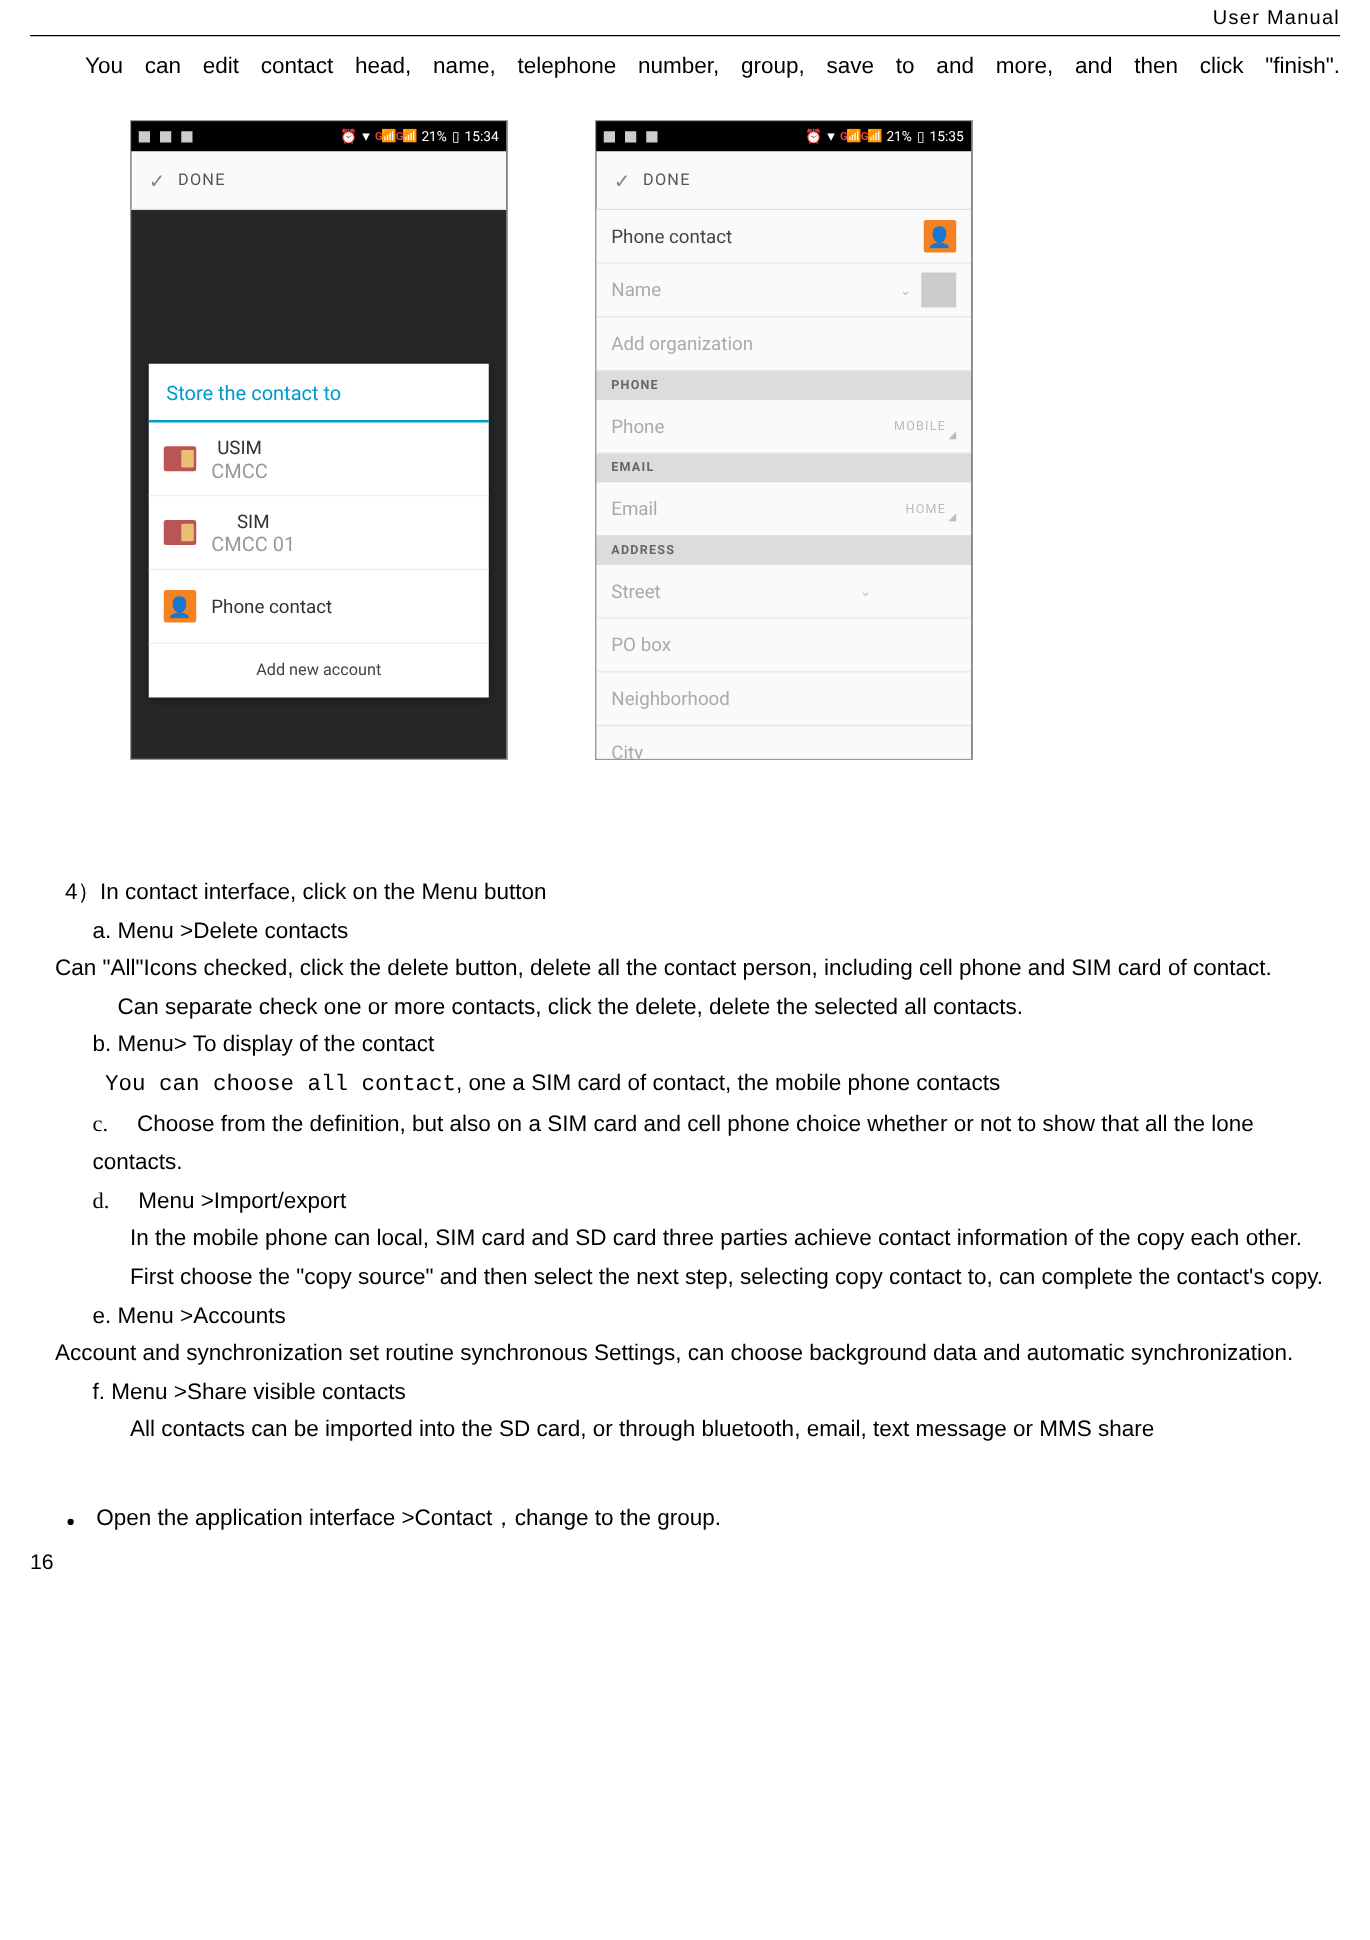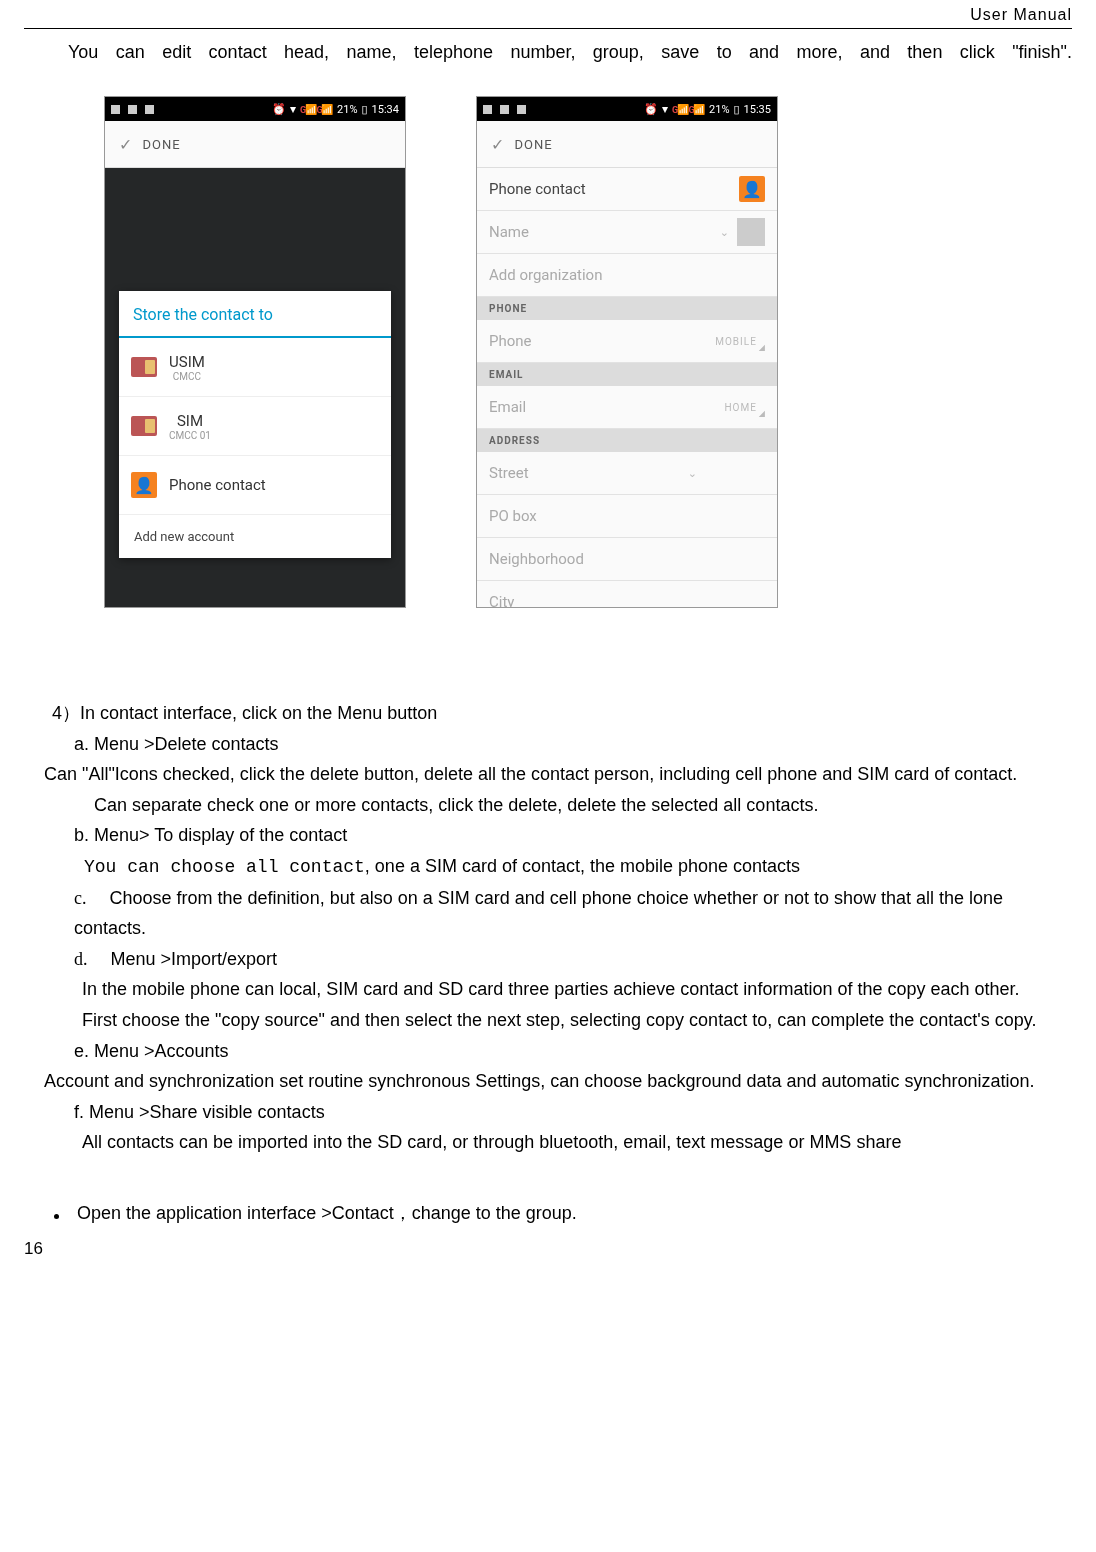--- a/index.html
+++ b/index.html
@@ -96,23 +96,23 @@
     width:26px;height:20px;background:#b55;border-radius:2px;margin-right:12px;
     position:relative;
   }
   .simicon::after{content:"";position:absolute;right:2px;top:3px;width:10px;height:14px;background:#e8c070;border-radius:1px;}
   .phoneicon{
     width:26px;height:26px;background:#f58220;border-radius:2px;margin-right:12px;
     display:flex;align-items:center;justify-content:center;color:#fff;font-size:16px;
   }
   .opt-main{display:flex;flex-direction:column;}
   .opt-t{font-size:15px;color:#333;}
-  .opt-s{font-size:10px;color:#999;}
+  .opt-s{font-size:16px;color:#999;}
   .add-acc{
-    text-align:left;font-size:13px;color:#444;padding:14px 15px;
+    text-align:center;font-size:13px;color:#444;padding:14px 15px;
   }
   
   .s2-body{background:#eeeeee;height:440px;display:flex;flex-direction:column;}
   .s2-row{
     background:#fafafa;border-bottom:1px solid #e2e2e2;
     display:flex;align-items:center;
     padding:10px 12px;min-height:22px;
   }
   .s2-row .lbl{color:#aaa;font-size:15px;flex:1;}
   .s2-row .typ{color:#bbb;font-size:10px;letter-spacing:1px;}
@@ -121,21 +121,21 @@
     background:#dcdcdc;color:#666;font-size:10px;font-weight:bold;
     padding:6px 12px;letter-spacing:1px;
   }
   .s2-avatar{width:28px;height:28px;background:#ccc;margin-left:8px;}
   .chev{color:#bbb;font-size:11px;margin-left:6px;}
   .tri{color:#bbb;font-size:8px;align-self:flex-end;margin-left:2px;}
   
   .body-text { line-height:1.7; margin-left:0;}
   .ind1{margin-left:28px;}
   .ind2{margin-left:50px;}
-  .ind3{margin-left:58px;}
+  .ind3{margin-left:80px;}
   .mono{font-family:"Courier New",monospace;}
   .serif{font-family:"Times New Roman",serif;}
   .bullet-row{display:flex;align-items:baseline;margin-left:30px;}
   .bullet-dot{width:5px;height:5px;background:#000;border-radius:50%;margin-right:18px;margin-top:10px;flex-shrink:0;}
   .page-num{position:relative; margin-top:10px; margin-left:0; font-size:17px;}
 </style>
 </head>
 <body>
 
 <div class="page">

